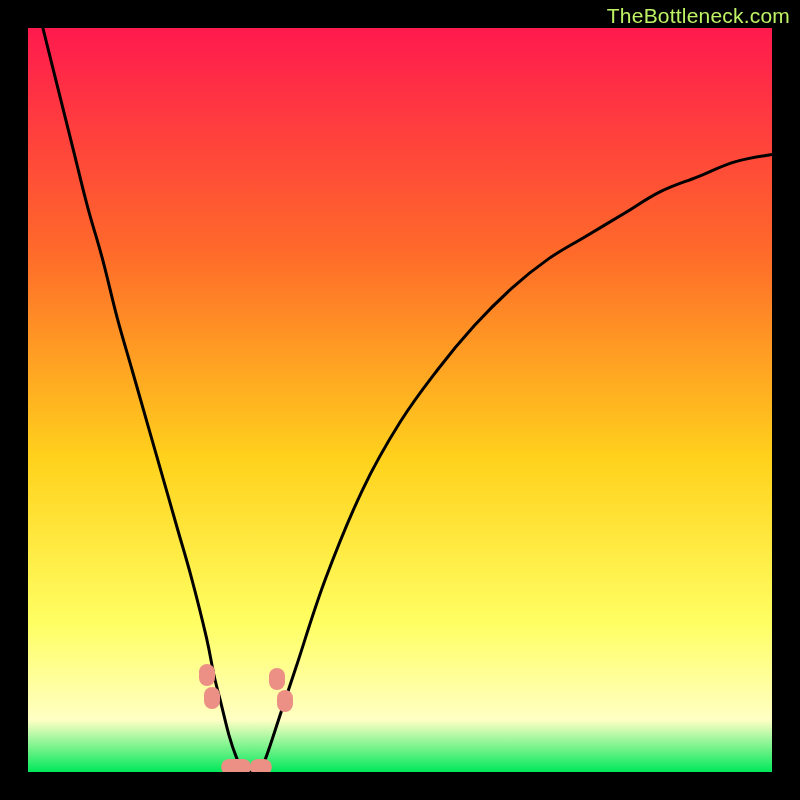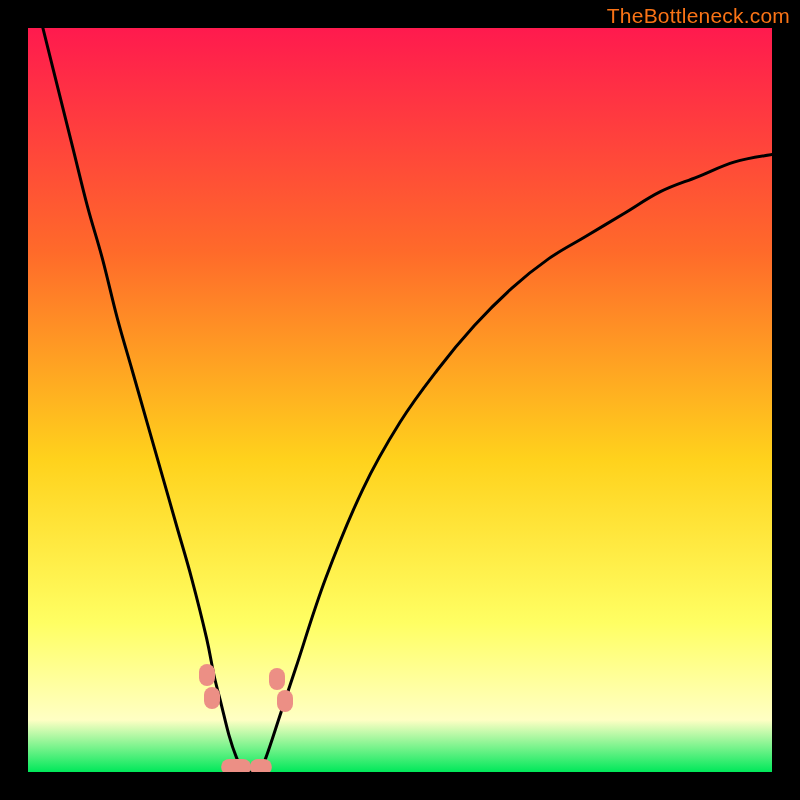--- a/index.html
+++ b/index.html
@@ -29,21 +29,21 @@
     position: absolute;
     left: 0;
     top: 0;
     width: 100%;
     height: 100%;
   }
   .watermark {
     position: absolute;
     top: 4px;
     right: 10px;
-    color: #f97316;
+    color: #bef264;
     font-size: 21px;
     font-weight: 500;
     letter-spacing: 0.2px;
     user-select: none;
   }
   svg.curve {
     position: absolute;
     left: 0;
     top: 0;
     width: 100%;

